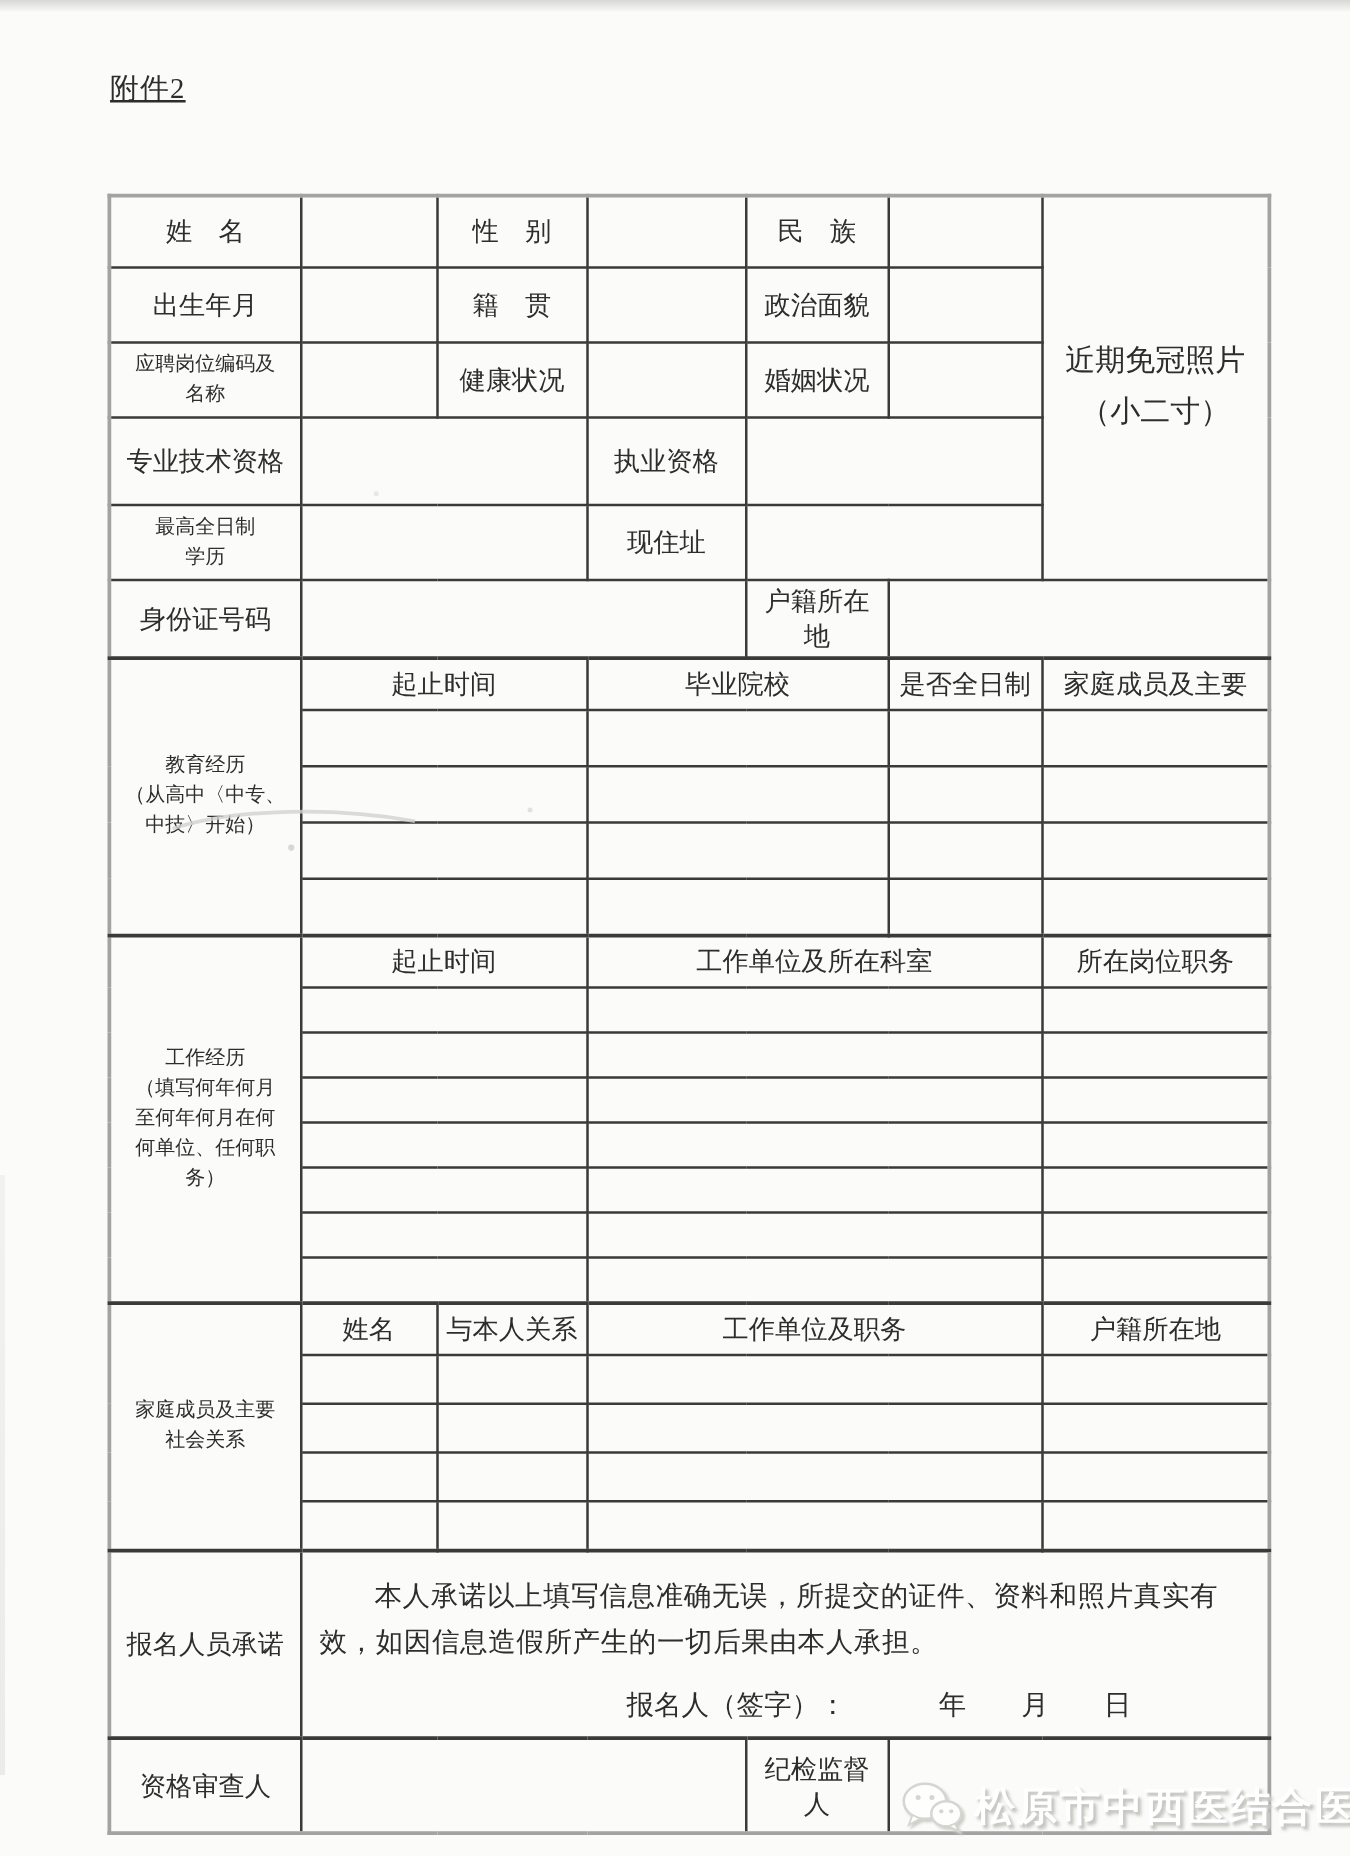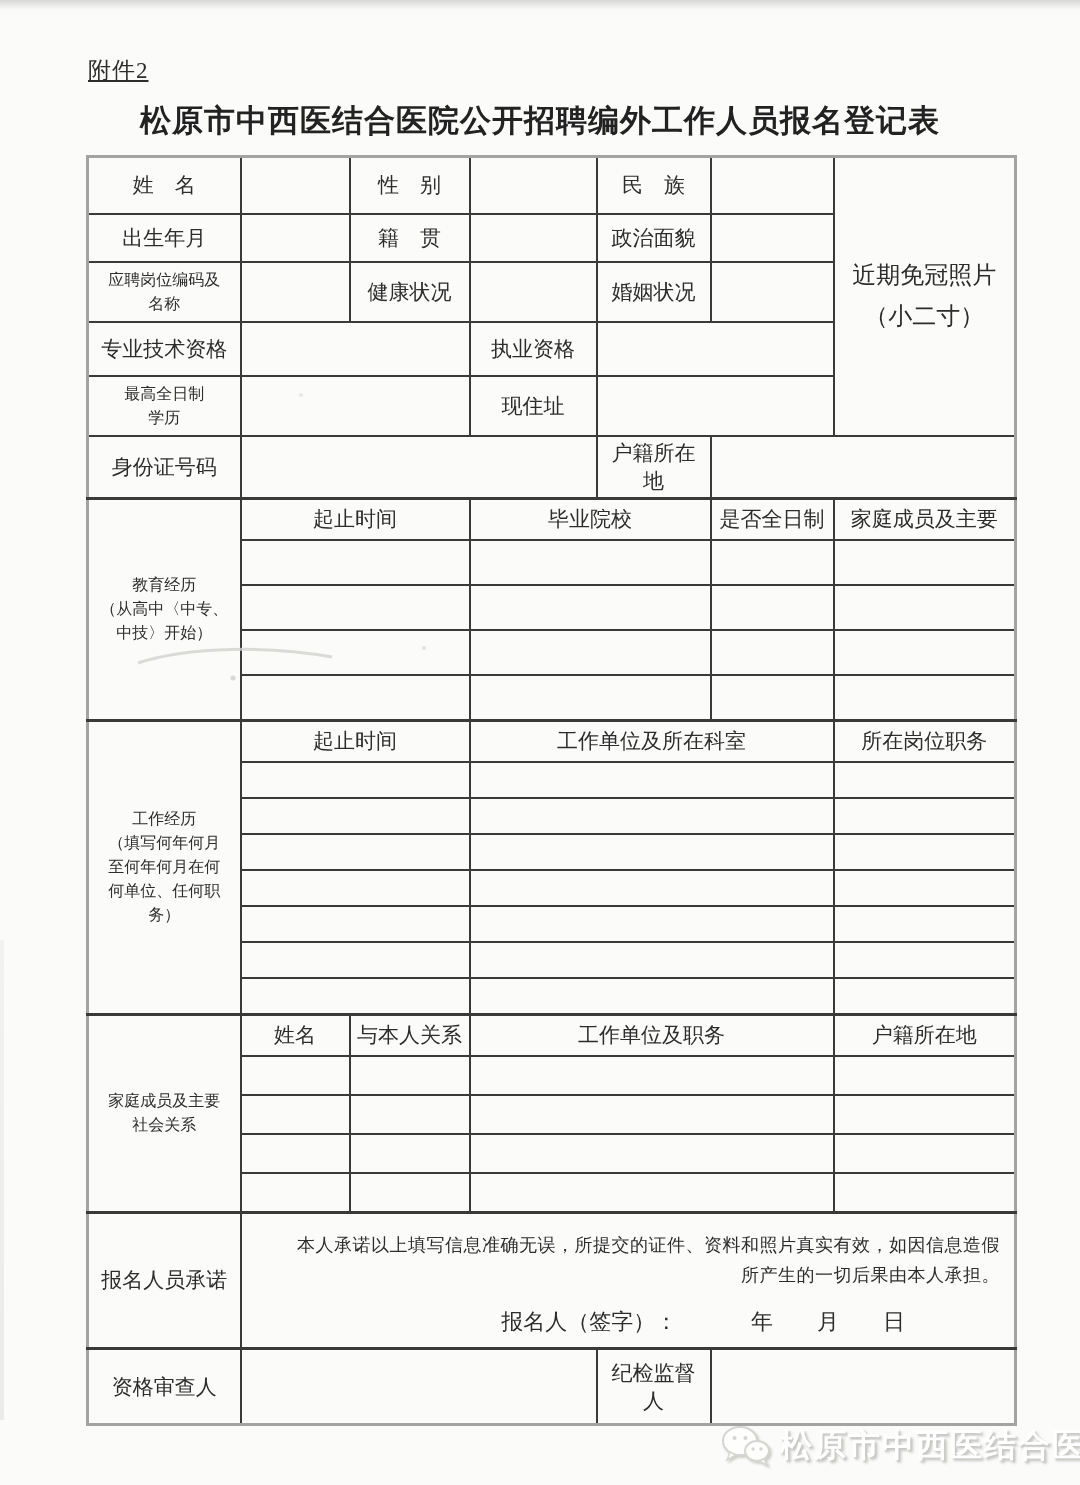--- a/index.html
+++ b/index.html
@@ -44,23 +44,22 @@
     overflow:hidden;
   }
   tr.section>td, tr.section>th{border-top-width:3px;}
   .ml{white-space:pre-line;line-height:1.5;font-size:16px;}
   .photo-cell{font-size:24px;line-height:1.7;}
   .pledge-cell{
     text-align:left;vertical-align:top;
     padding:16px 14px 10px 14px;
   }
   .pledge-text{
-    text-indent:2em;font-size:18px;line-height:1.72;margin:0;
+    text-indent:2em;font-size:22px;line-height:1.72;margin:0;
     letter-spacing:.5px;
-    text-align:right;
   }
   .sig-row{display:flex;margin-top:16px;font-size:22px;align-items:baseline;}
   .signer{margin-left:33%;}
   .date{margin-left:auto;margin-right:95px;white-space:pre;}
   
   .scribble{position:absolute;left:0;top:0;pointer-events:none;}
   
   .footer{
     position:absolute;left:720px;top:1420px;height:52px;
     display:flex;align-items:center;gap:8px;
@@ -75,21 +74,20 @@
   .wx-icon{filter:drop-shadow(2px 2px 1px #cfcfca);}
 </style>
 </head>
 <body>
 
 <div class="page">
   <div class="scan-top-edge"></div>
   <div class="edge-smudge"></div>
 
   <div class="attachment">附件2</div>
-  <h1 class="title">松原市中西医结合医院公开招聘编外工作人员报名登记表</h1>
 
   <table class="form">
     <colgroup>
       <col style="width:153px">
         <col style="width:109px">
         <col style="width:120px">
       <col style="width:127px">
         <col style="width:114px">
         <col style="width:123px">
       <col style="width:182px">
@@ -99,38 +97,38 @@
       <tr style="height:57px">
         <td>姓　名</td>
         <td></td>
         <td>性　别</td>
         <td></td>
         <td>民　族</td>
         <td></td>
         <td class="photo-cell ml" rowspan="5">近期免冠照片
 （小二寸）</td>
       </tr>
-      <tr style="height:48px">
+      <tr style="height:60px">
         <td>出生年月</td>
         <td></td>
         <td>籍　贯</td>
         <td></td>
         <td>政治面貌</td>
         <td></td>
       </tr>
       <tr style="height:60px">
         <td class="ml">应聘岗位编码及
 名称</td>
         <td></td>
         <td>健康状况</td>
         <td></td>
         <td>婚姻状况</td>
         <td></td>
       </tr>
-      <tr style="height:54px">
+      <tr style="height:70px">
         <td>专业技术资格</td>
         <td colspan="2"></td>
         <td>执业资格</td>
         <td colspan="2"></td>
       </tr>
       <tr style="height:60px">
         <td class="ml">最高全日制
 学历</td>
         <td colspan="2"></td>
         <td>现住址</td>

